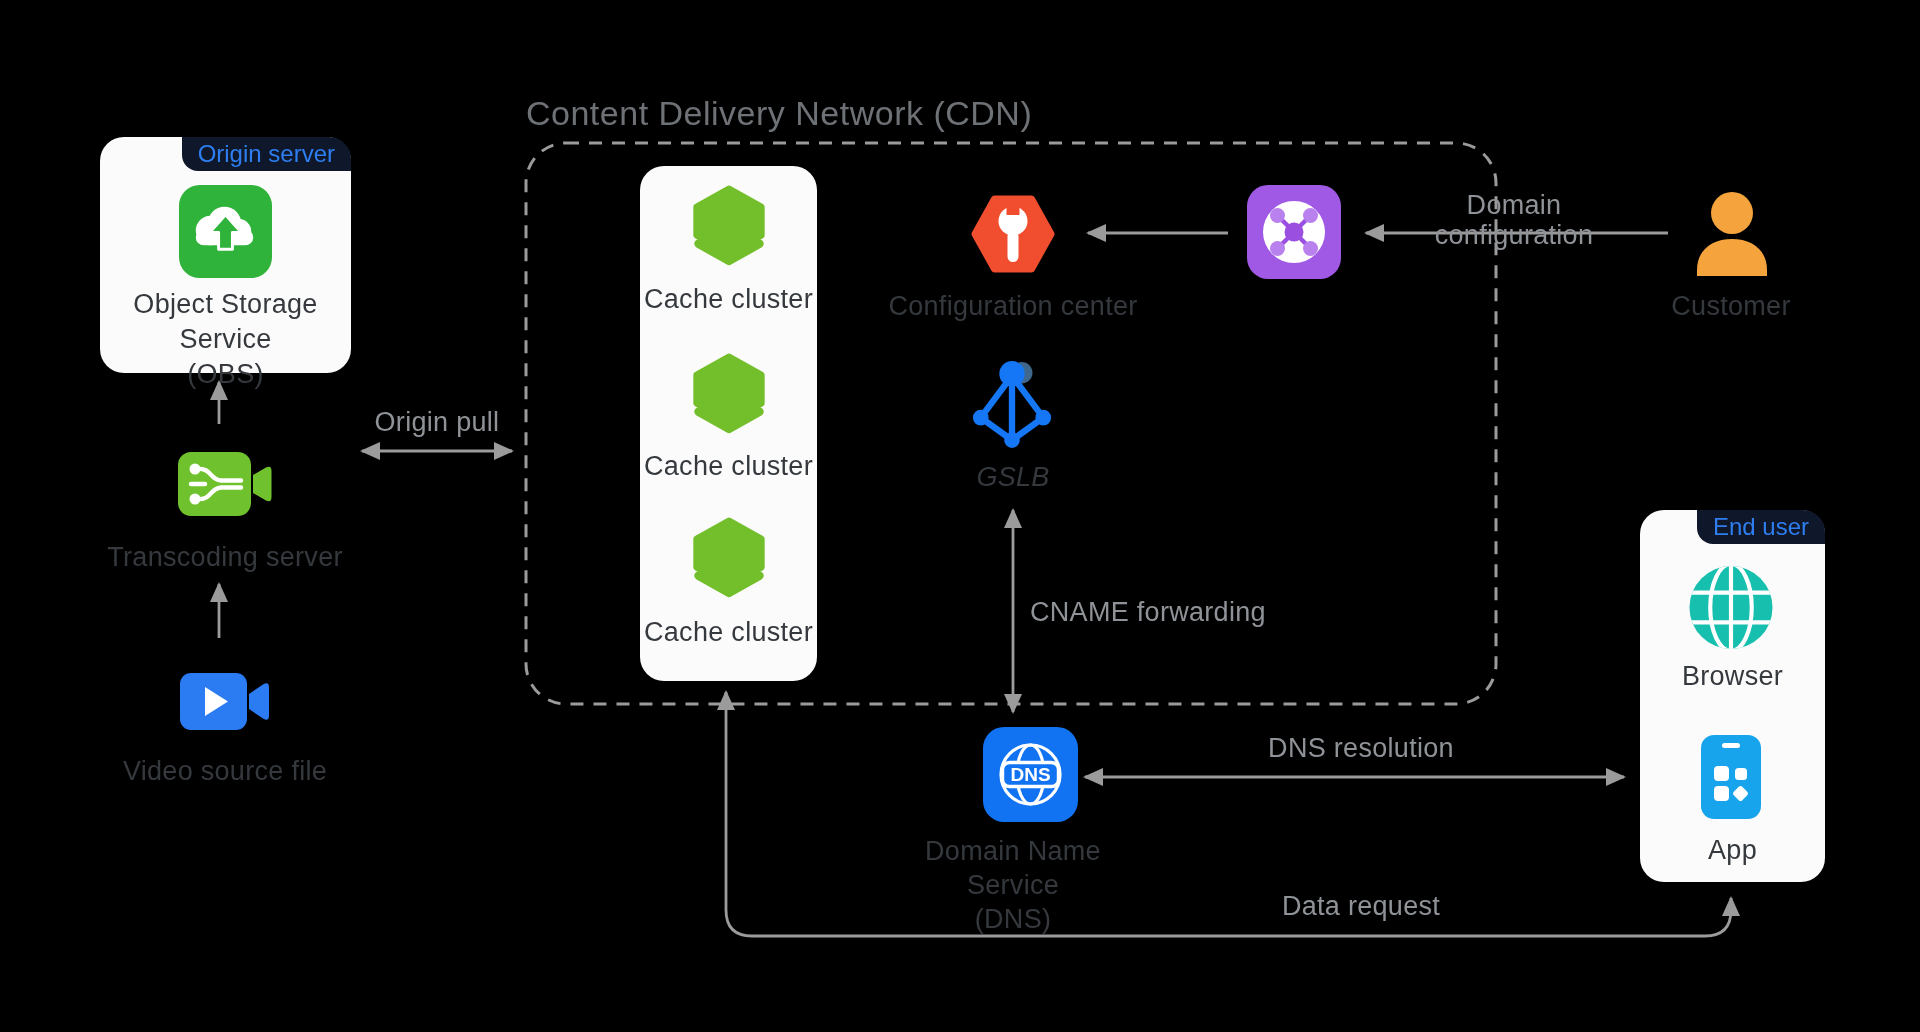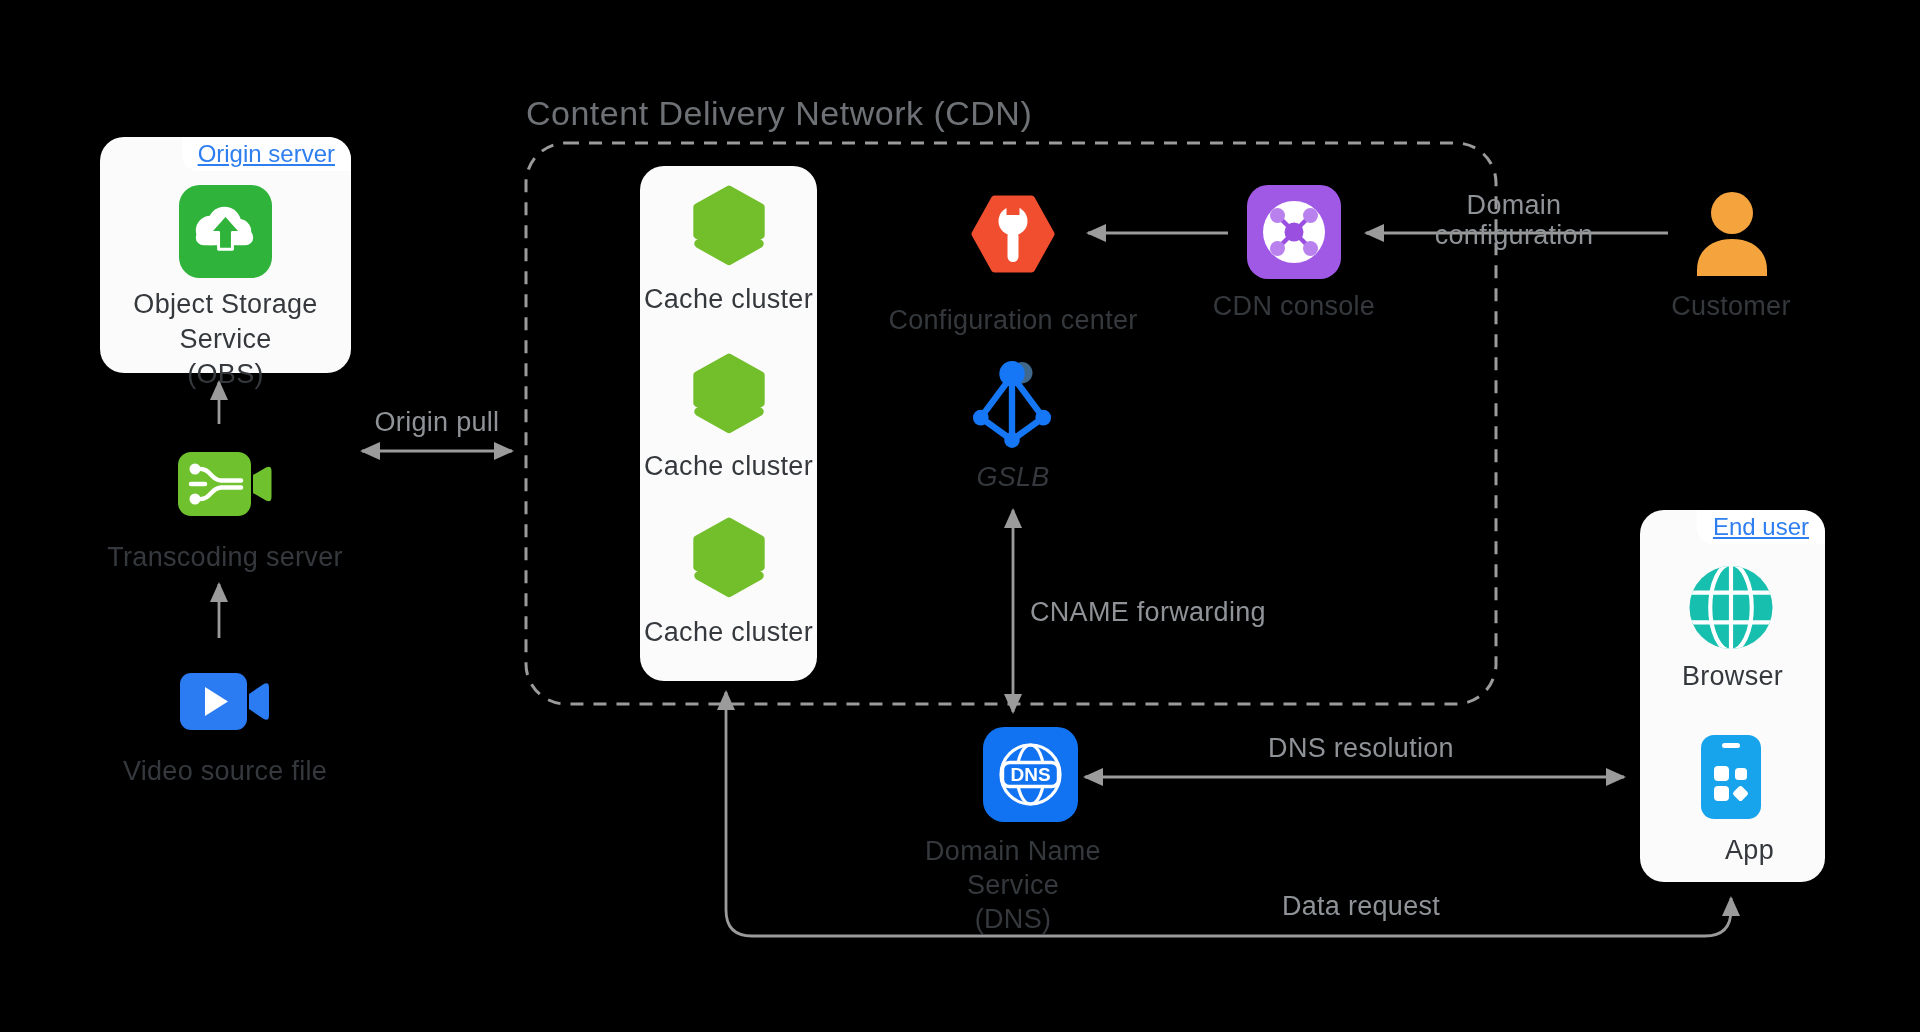--- a/index.html
+++ b/index.html
@@ -3,21 +3,21 @@
 <meta charset="utf-8">
 <style>
   html,body{margin:0;padding:0;background:#000;}
   body{width:1920px;height:1032px;font-family:"Liberation Sans","DejaVu Sans",sans-serif;}
   .stage{position:relative;width:1920px;height:1032px;overflow:hidden;background:#000;}
   .overlay{position:absolute;left:0;top:0;width:1920px;height:1032px;}
   .title{position:absolute;left:526px;width:970px;top:95px;
          font-size:34px;line-height:36px;color:#6e7276;letter-spacing:.5px;}
   .panel{position:absolute;background:#fbfbfb;border-radius:24px;}
   .badge{position:absolute;top:0;right:0;height:34px;line-height:34px;padding:0 16px;
-         background:#ffffff;color:#2e7ef0;font-size:24px;border-radius:0 22px 0 16px;text-decoration:underline;}
+         background:#0f172a;color:#2e7ef0;font-size:24px;border-radius:0 22px 0 16px;}
   .node-label{position:absolute;text-align:center;color:#35393e;font-size:27px;line-height:35px;letter-spacing:.3px;}
   .edge-label{position:absolute;text-align:center;color:#8f9398;font-size:27px;line-height:30px;letter-spacing:.3px;}
   .icon{position:absolute;}
   .icon svg{display:block;}
   .nowrap{white-space:nowrap;text-align:left;}
 </style>
 </head>
 <body>
 
 <div class="stage">
@@ -120,42 +120,41 @@
   <div class="node-label" style="left:640px;width:177px;top:615px;">Cache cluster</div>
 
   <div class="icon" style="left:971px;top:190px;">
     <svg width="84" height="88" viewBox="0 0 84 88">
       <path d="M4 44 L23.5 9 L60.5 9 L80 44 L60.5 79 L23.5 79 Z" fill="#f04e2f" stroke="#f04e2f" stroke-width="7" stroke-linejoin="round"></path>
       <circle cx="42" cy="31" r="14.5" fill="#ffffff"></circle>
       <rect x="35.5" y="8" width="13" height="17" fill="#f04e2f"></rect>
       <rect x="36.5" y="41" width="11" height="31" rx="5.5" fill="#ffffff"></rect>
     </svg>
   </div>
-  <div class="node-label" style="left:888px;width:250px;top:303px;">Configuration center</div>
+  <div class="node-label" style="left:888px;width:250px;top:289px;">Configuration center</div>
 
   <div class="icon" style="left:1247px;top:185px;">
     <svg width="94" height="94" viewBox="0 0 94 94">
       <rect width="94" height="94" rx="21" fill="#a059e5"></rect>
       <circle cx="47" cy="47" r="31" fill="#ffffff"></circle>
       <g stroke="#9a4fe0" stroke-width="4.5">
         <line x1="47" y1="47" x2="30.5" y2="30.5"></line>
         <line x1="47" y1="47" x2="63.5" y2="30.5"></line>
         <line x1="47" y1="47" x2="30.5" y2="63.5"></line>
         <line x1="47" y1="47" x2="63.5" y2="63.5"></line>
       </g>
       <circle cx="47" cy="47" r="9.5" fill="#9a4fe0"></circle>
       <g fill="#b981ee">
         <circle cx="30.5" cy="30.5" r="7.5"></circle>
         <circle cx="63.5" cy="30.5" r="7.5"></circle>
         <circle cx="30.5" cy="63.5" r="7.5"></circle>
         <circle cx="63.5" cy="63.5" r="7.5"></circle>
       </g>
     </svg>
   </div>
-  <div class="node-label" style="left:1169px;width:250px;top:289px;">CDN console</div>
 
   <div class="icon" style="left:1690px;top:188px;">
     <svg width="84" height="88" viewBox="0 0 84 88">
       <circle cx="42" cy="25" r="21" fill="#f5a33c"></circle>
       <path d="M7 88 L7 82 C7 62 22 51 42 51 C62 51 77 62 77 82 L77 88 Z" fill="#f5a33c"></path>
     </svg>
   </div>
   <div class="node-label" style="left:1606px;width:250px;top:289px;">Customer</div>
 
   <div class="edge-label" style="left:1389px;width:250px;top:190px;">Domain configuration</div>
@@ -224,17 +223,17 @@
   <div class="icon" style="left:1701px;top:735px;">
     <svg width="60" height="84" viewBox="0 0 60 84">
       <rect width="60" height="84" rx="13" fill="#18a4ec"></rect>
       <rect x="21" y="8" width="18" height="5" rx="2.5" fill="#ffffff"></rect>
       <rect x="13" y="31" width="15" height="15" rx="4" fill="#ffffff"></rect>
       <rect x="34" y="33" width="12" height="12" rx="3.5" fill="#ffffff"></rect>
       <rect x="13" y="51" width="15" height="15" rx="4" fill="#ffffff"></rect>
       <rect x="33.5" y="52.5" width="12" height="12" rx="2.5" fill="#ffffff" transform="rotate(45 39.5 58.5)"></rect>
     </svg>
   </div>
-  <div class="node-label" style="left:1640px;width:185px;top:833px;padding-left:17px;">App</div>
+  <div class="node-label" style="left:1640px;width:185px;top:833px;">App</div>
 
   <div class="edge-label" style="left:1236px;width:250px;top:891px;">Data request</div>
 
 </div>
 
 </body></html>

